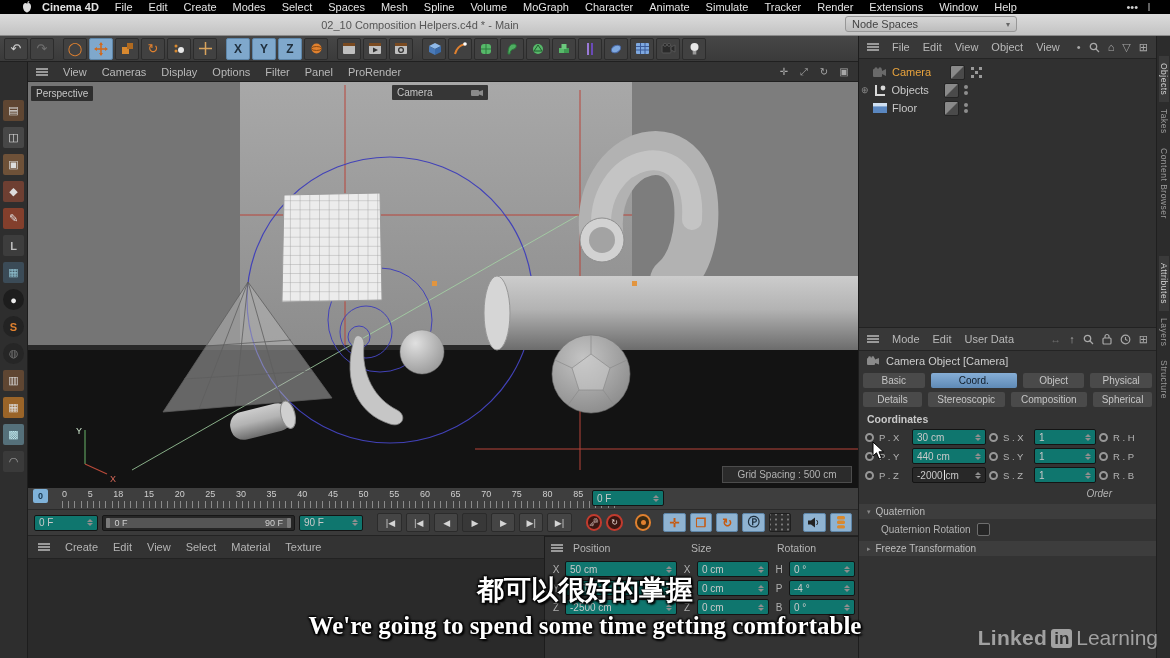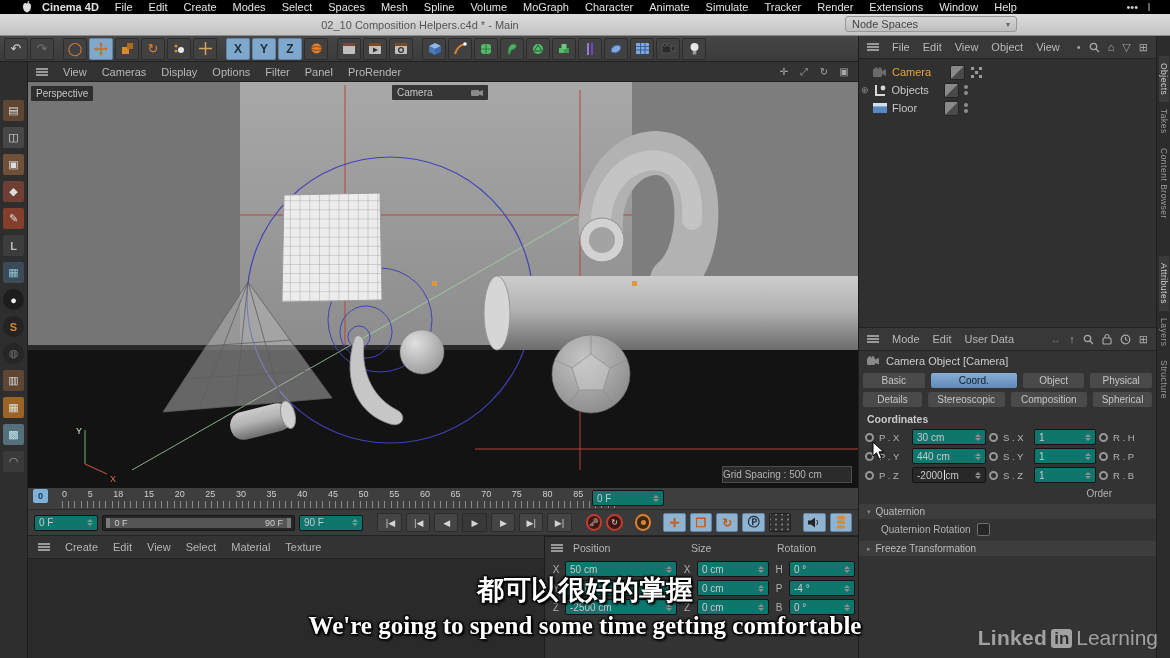--- a/index.html
+++ b/index.html
@@ -39,21 +39,21 @@
   .vpmenu{left:28px;top:62px;width:830px;height:20px;background:#333;border-bottom:1px solid #202020;box-sizing:border-box;
           display:flex;align-items:center;color:#b9b9b9;font-size:11px;gap:15px;padding:0 8px;}
   .burger{width:12px;height:8px;border-top:2px solid #9a9a9a;border-bottom:2px solid #9a9a9a;box-sizing:border-box;
           background:linear-gradient(#9a9a9a,#9a9a9a) center/100% 2px no-repeat;}
   .vpmenu .right{margin-left:auto;display:flex;gap:8px;color:#a8a8a8;font-size:10px;align-items:center;}
   .mini{width:12px;height:12px;display:flex;align-items:center;justify-content:center;}
   .canvas{left:28px;top:82px;width:830px;height:406px;background:#767676;}
   .vplabel{position:absolute;background:rgba(34,34,34,.85);color:#c6c6c6;font-size:10px;display:flex;
            align-items:center;padding:0 5px;height:15px;border-radius:1px;}
   .gridlabel{position:absolute;left:694px;top:384px;width:130px;height:17px;background:#2b2b2b;border:1px solid #4c4c4c;
-             color:#b3b3b3;font-size:10px;display:flex;align-items:center;box-sizing:border-box;}
+             color:#b3b3b3;font-size:10px;display:flex;align-items:center;justify-content:center;box-sizing:border-box;}
   
   .ruler{left:28px;top:488px;width:830px;height:22px;background:#3e3e3e;border-bottom:1px solid #2a2a2a;box-sizing:border-box;}
   .ticksrow{position:absolute;left:34px;top:1px;width:552px;display:flex;justify-content:space-between;color:#cfcfcf;font-size:9px;}
   .tickmarks{position:absolute;left:34px;top:13px;width:556px;height:7px;
              background:repeating-linear-gradient(90deg,#8a8a8a 0 1px,transparent 1px 6.2px);}
   .playhead{position:absolute;left:5px;top:1px;width:15px;height:14px;background:#7fb2d9;border-radius:2px;
             color:#16374f;font-size:9px;display:flex;align-items:center;justify-content:center;font-weight:bold;}
   .framebox{position:absolute;left:564px;top:2px;width:72px;height:16px;}
   .field{background:#0f766e;border:1px solid #141414;border-radius:2px;color:#c9c9c9;font-size:10px;
          display:flex;align-items:center;padding:0 4px;box-sizing:border-box;height:16px;}
@@ -97,21 +97,21 @@
   .vdots{display:flex;flex-direction:column;gap:2px;} .vdots i{width:4px;height:4px;border-radius:50%;background:#8e8e8e;}
   .am-title{height:20px;display:flex;align-items:center;gap:6px;color:#cccccc;font-size:11px;padding:0 8px;background:#333;}
   .tabs{display:flex;gap:6px;padding:2px 4px;}
   .tab{flex:1;height:15px;background:#4a4a4a;border-radius:2px;color:#c6c6c6;font-size:10px;display:flex;
        align-items:center;justify-content:center;}
   .tab.sel{background:linear-gradient(#86aed6,#5f8ab6);color:#101c28;}
   .sechead{color:#c9c9c9;font-size:10.5px;font-weight:bold;padding:4px 8px 2px;}
   .agrid{display:grid;grid-template-columns:11px 30px 74px 11px 28px 62px 11px 28px;gap:3px 3px;padding:2px 6px;align-items:center;}
   .kf{width:9px;height:9px;border-radius:50%;border:2px solid #979797;background:#2e2e2e;box-sizing:border-box;}
   .alab{color:#b3b3b3;font-size:9.5px;white-space:nowrap;}
-  .orderrow{display:flex;justify-content:flex-end;padding:3px 44px 2px 0;color:#b3b3b3;font-size:10px;}
+  .orderrow{display:flex;justify-content:flex-end;padding:3px 44px 2px 0;color:#b3b3b3;font-size:10px;font-style:italic;}
   .sechead2{background:#3d3d3d;color:#bdbdbd;font-size:10px;padding:2px 8px;margin-top:3px;display:flex;gap:5px;align-items:center;}
   .chkrow{display:flex;align-items:center;gap:6px;color:#b3b3b3;font-size:10px;padding:4px 8px 2px 22px;}
   .chk{width:11px;height:11px;background:#262626;border:1px solid #6e6e6e;border-radius:2px;}
   .caret{display:inline-block;width:1px;height:10px;background:#e8e8e8;margin:0 1px;}
   
   .vtabs{left:1156px;top:36px;width:14px;height:622px;background:#2c2c2c;border-left:1px solid #1f1f1f;box-sizing:border-box;
          display:flex;flex-direction:column;align-items:center;color:#9a9a9a;font-size:8.5px;}
   .vtab{writing-mode:vertical-rl;padding:7px 0;letter-spacing:.5px;}
   .vtab.sel{color:#cfcfcf;background:#3a3a3a;}
   

